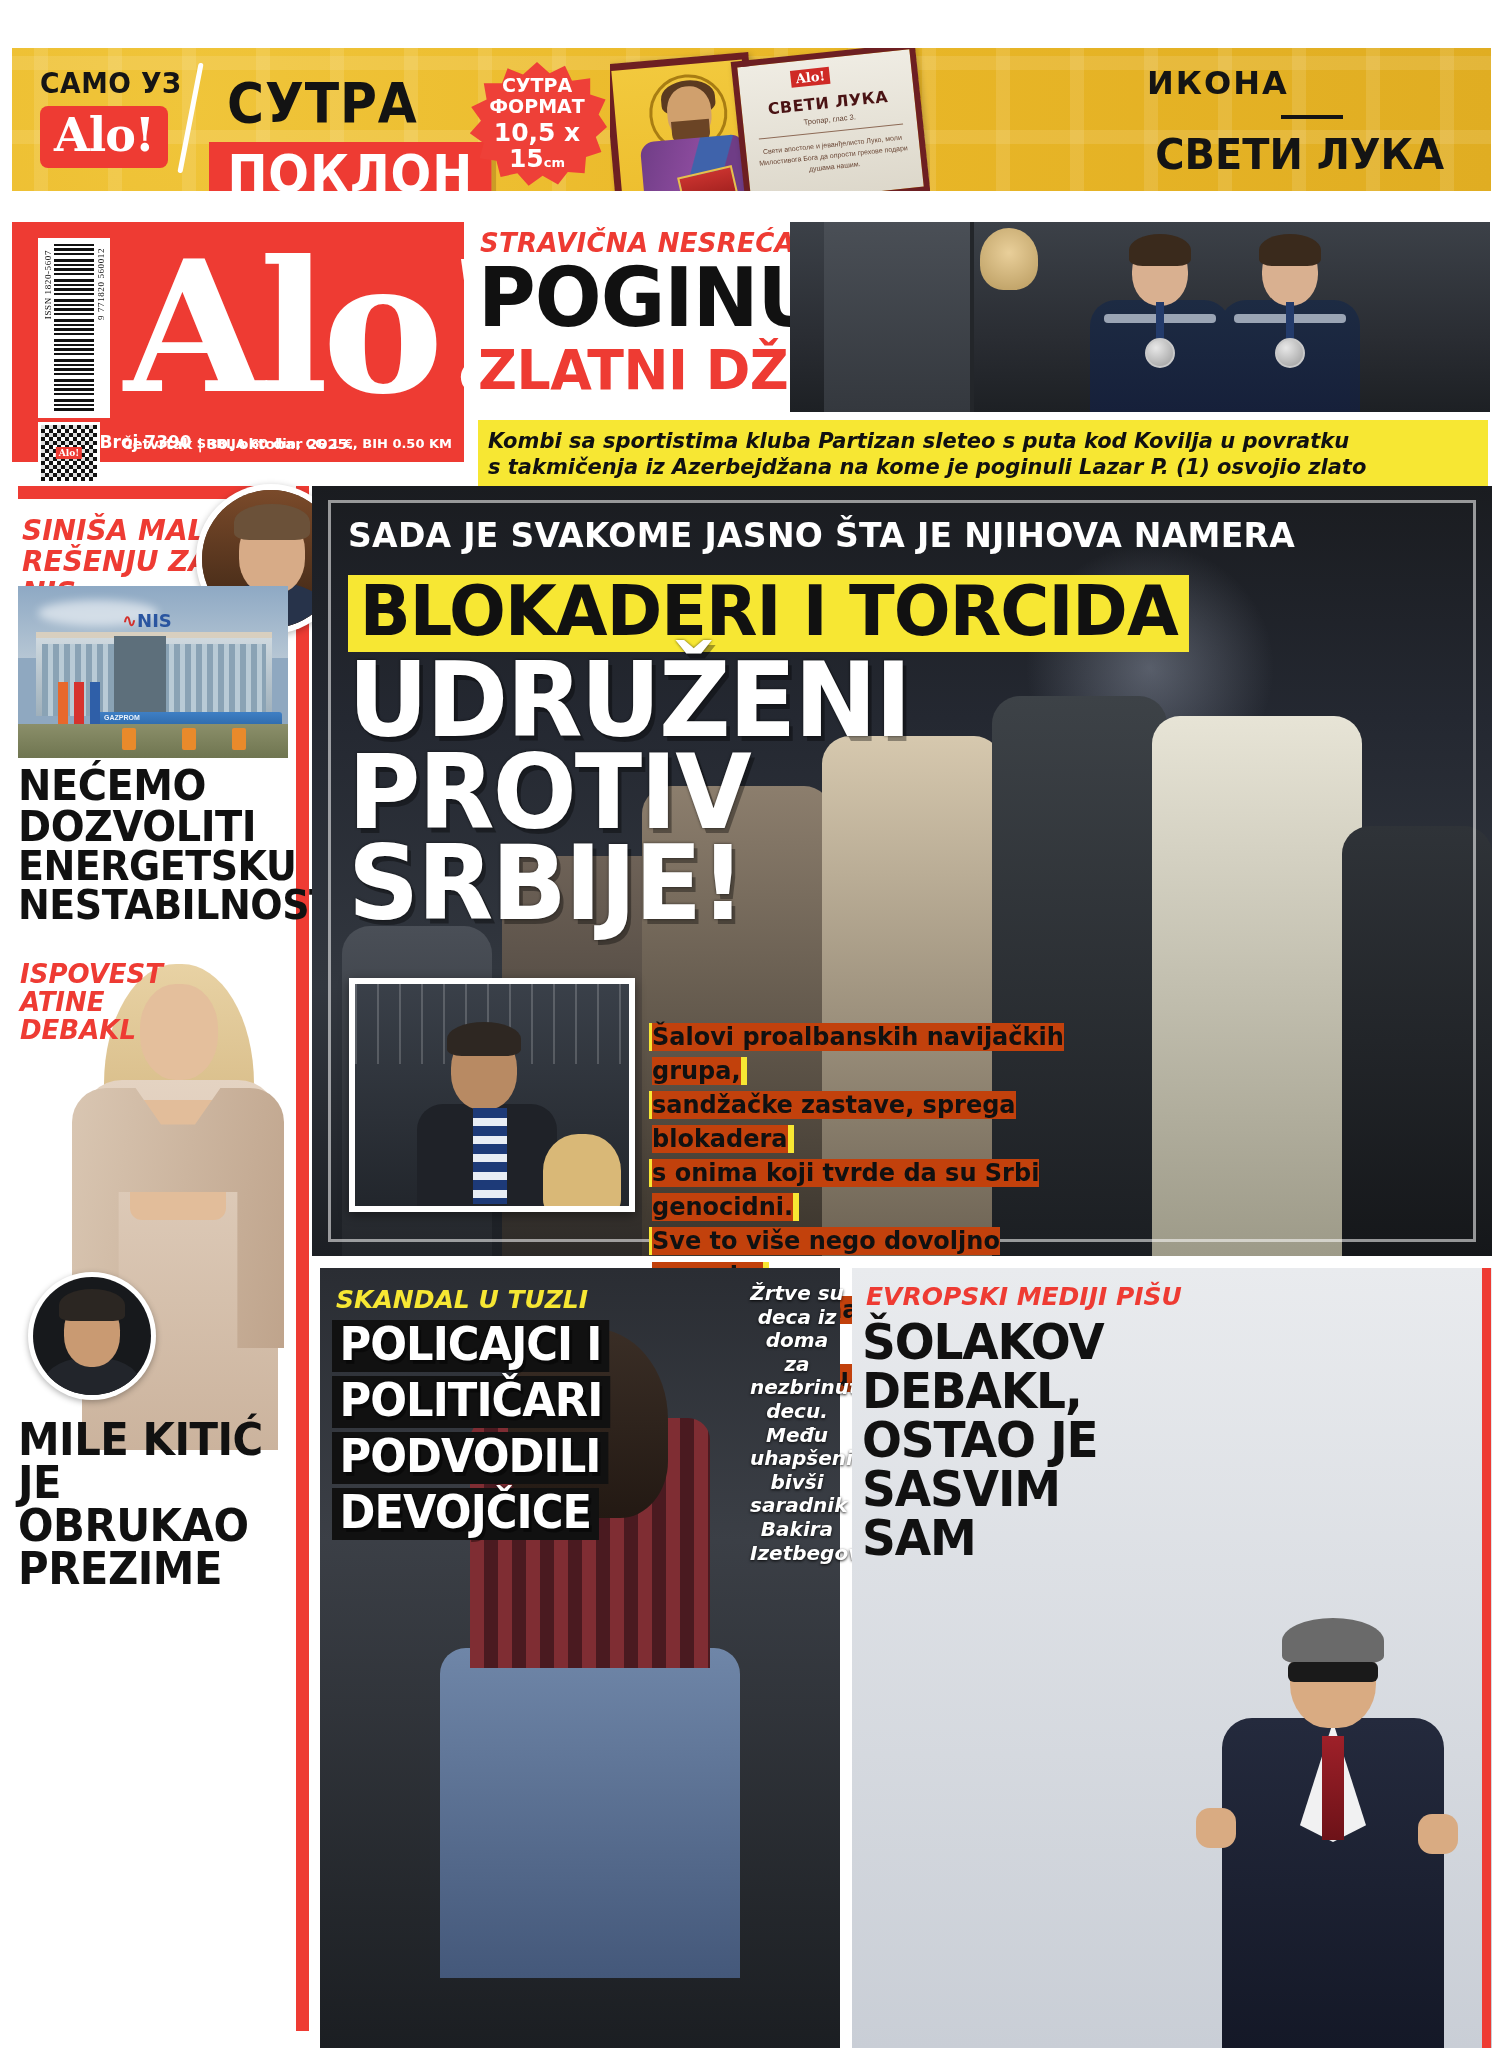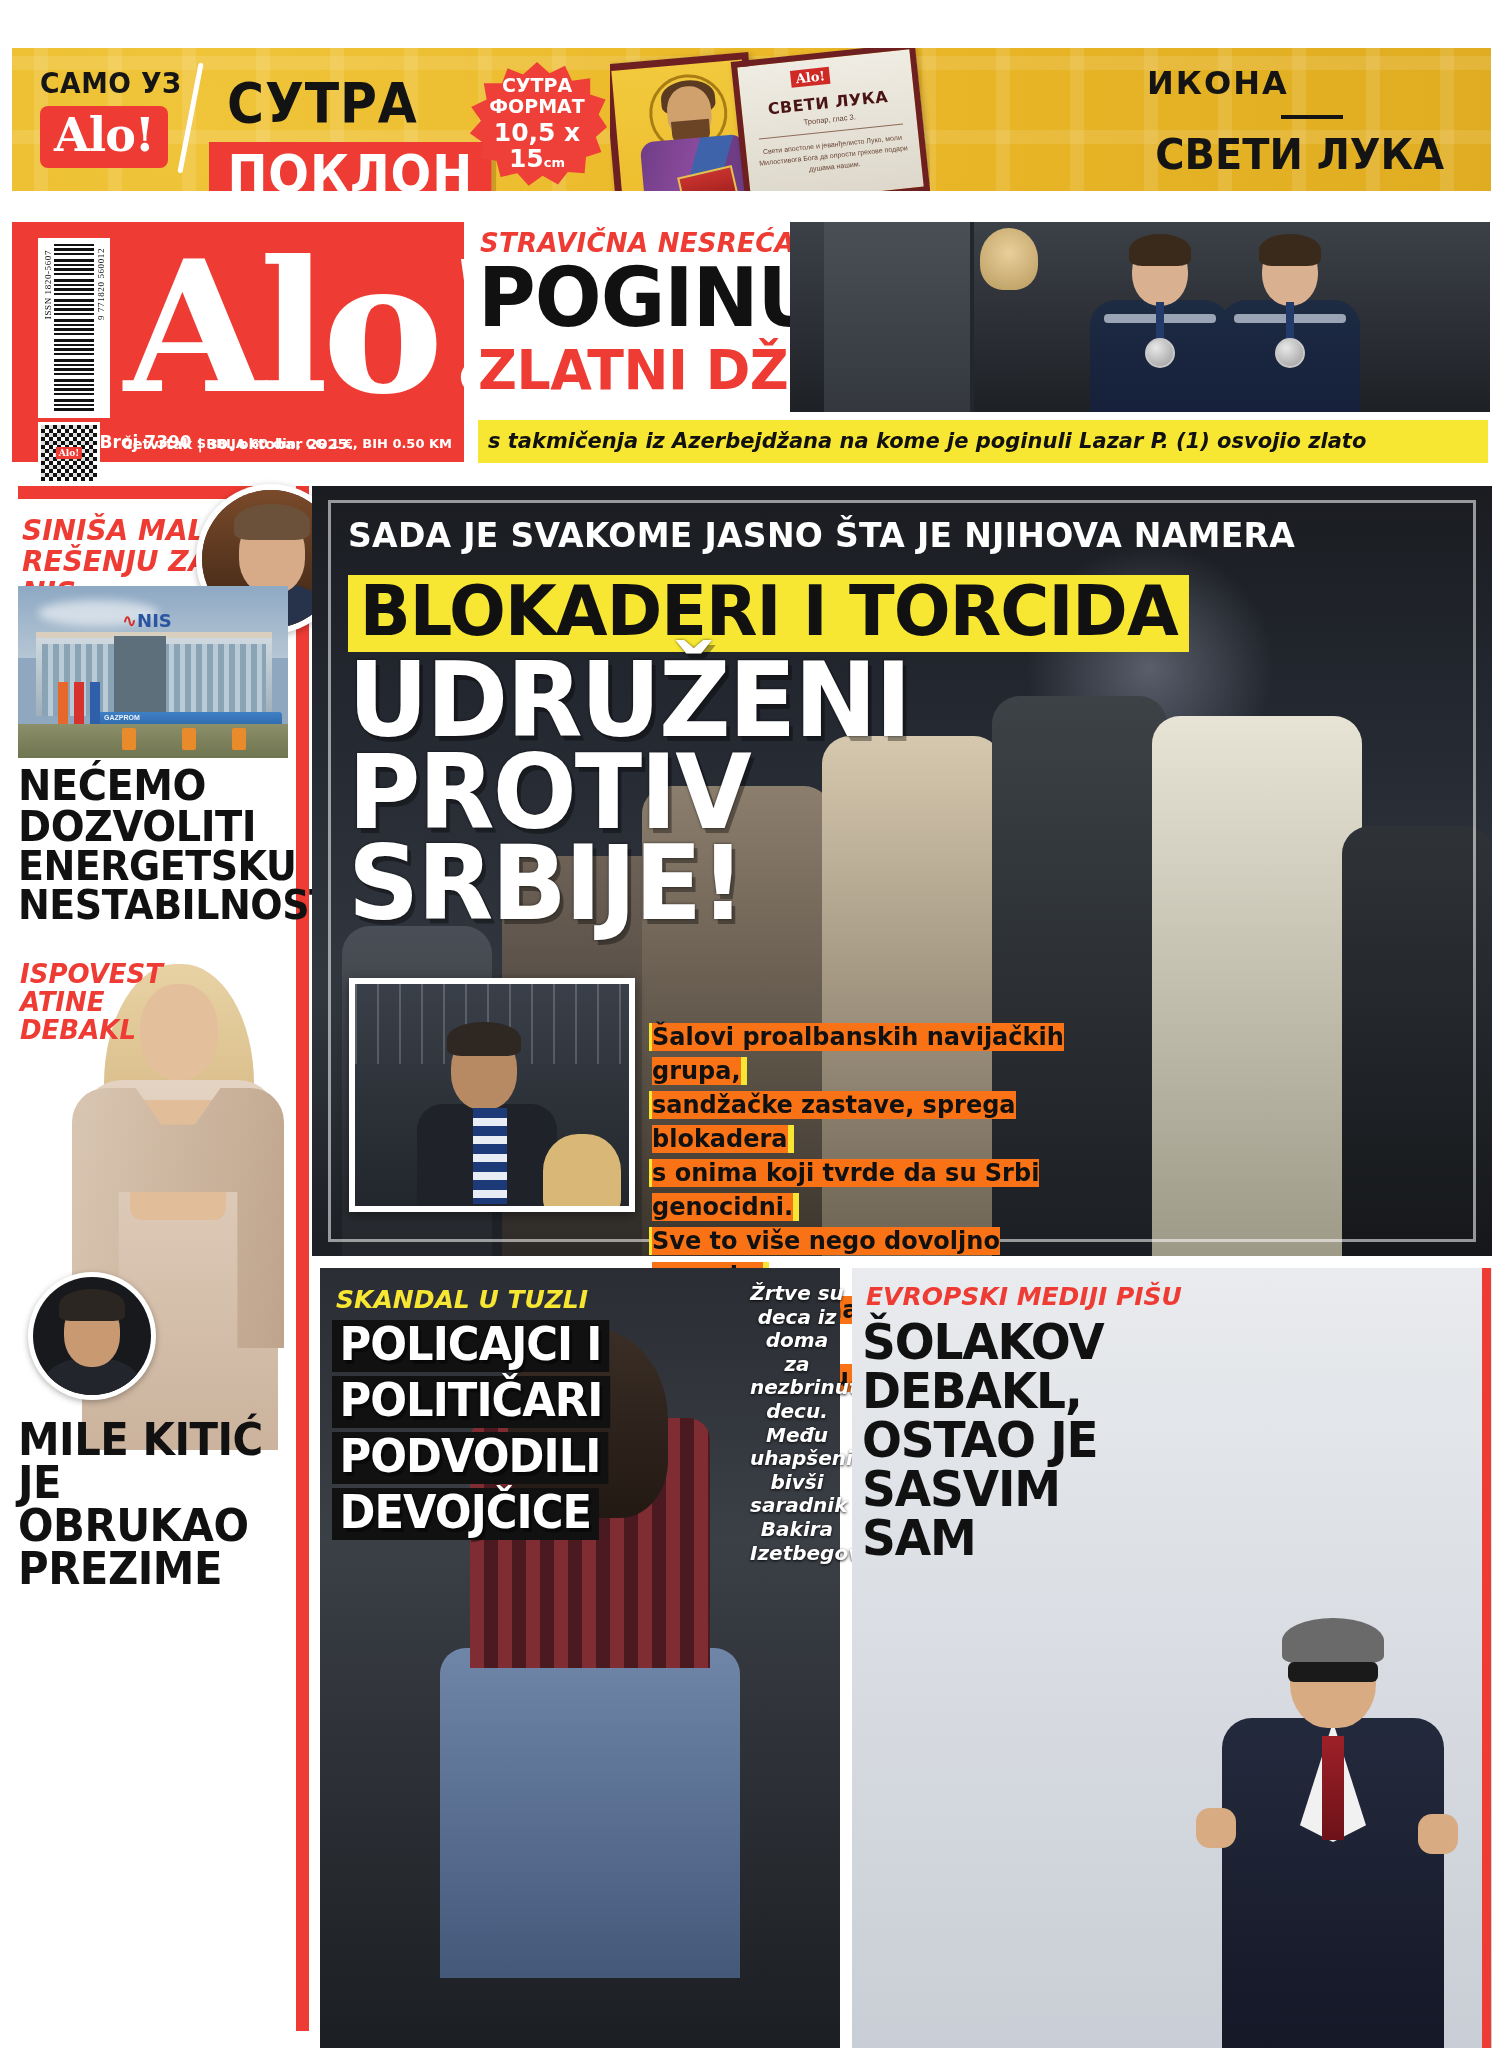--- a/index.html
+++ b/index.html
@@ -485,21 +485,21 @@
   }
   #main-inset .blonde{
     position:absolute; left:188px; top:150px; width:78px; height:82px;
     background:#d9b877; border-radius:45% 45% 20% 20%;
   }
   #main-textbox{
     position:absolute; left:652px; top:1020px; width:440px;
     font-family:"DejaVu Sans", sans-serif; font-weight:900;
     font-size:24px; line-height:1.42; color:#111;
   }
-  #main-textbox span{ background:#f97316; box-shadow:6px 0 0 #f7e733, -3px 0 0 #f7e733; }
+  #main-textbox span{ background:#c2410c; box-shadow:6px 0 0 #f7e733, -3px 0 0 #f7e733; }
 
   
   #tuzla{
     position:absolute; left:320px; top:1268px; width:520px; height:780px;
     background:#0f1114; overflow:hidden;
   }
   #tuzla .ph{ position:absolute; inset:0;
     background:linear-gradient(180deg,#2a2d33,#3b3f46 35%,#1b1e22 100%); }
   #tuzla .girl-hair{
     position:absolute; left:188px; top:60px; width:160px; height:190px;
@@ -673,20 +673,21 @@
       </div>
     <div class="body">
         <div class="stripe"></div>
       </div>
     <div class="ribbon" style="left:66px;top:62px"></div>
     <div class="medal" style="left:55px;top:98px"></div>
   </div>
 </div>
 
 <div id="lead-caption">
+  <div>Kombi sa sportistima kluba Partizan sleteo s puta kod Kovilja u povratku</div>
   <div>s takmičenja iz Azerbejdžana na kome je poginuli Lazar P. (1) osvojio zlato</div>
 </div>
 
 <div id="left-rule-top"></div>
 <div id="left-vrule"></div>
 
 <div id="nis-kicker">
   <div>SINIŠA MALI O</div>
   <div>REŠENJU ZA NIS</div>
 </div>

